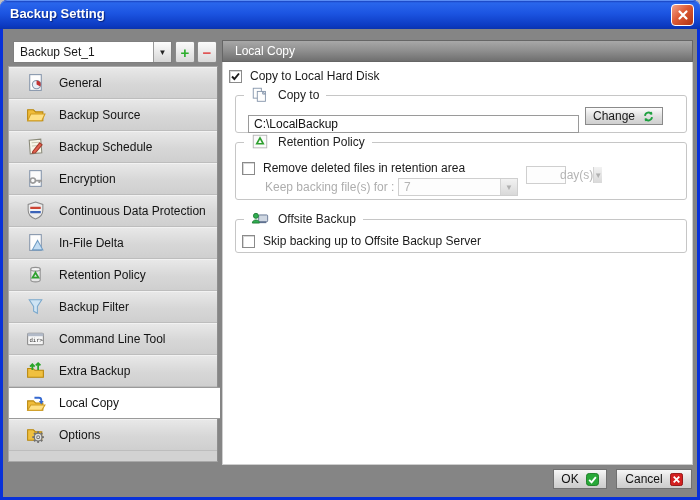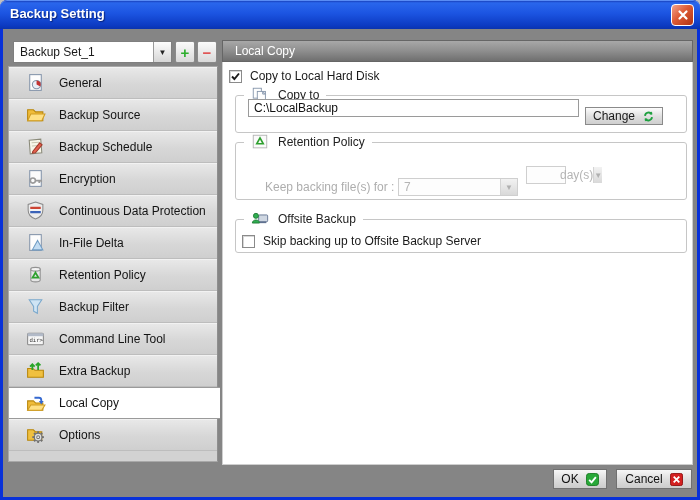--- a/index.html
+++ b/index.html
@@ -244,21 +244,21 @@
 
       <div class="group" style="left:12px; top:33px; width:452px; height:38px;">
         <div class="legend">
           <svg class="g-icon" viewBox="0 0 20 20">
               <rect x="2.5" y="2.5" width="9" height="11" fill="#fdfdfd" stroke="#8494aa"></rect>
               <rect x="7" y="6" width="9" height="11" fill="#fdfdfd" stroke="#8494aa"></rect>
               <path d="M13 6 L16 9 L13 9 Z" fill="#d4dce8" stroke="#8494aa"></path>
             </svg>
           <span>Copy to</span>
         </div>
-        <div class="textfield" style="left:12px; top:3px; width:331px;">
+        <div class="textfield" style="left:12px; top:19px; width:331px;">
           <span>C:\LocalBackup</span>
         </div>
         <div class="push-btn" style="left:349px; top:11px; width:78px;">
           <span>Change</span>
           <svg width="13" height="13" viewBox="0 0 14 14">
               <path d="M3.2 6.2 A4 4 0 0 1 10.4 4.4" fill="none" stroke="#1fa040" stroke-width="2"></path>
               <path d="M10.8 1.6 L11 5.2 L7.6 4.4 Z" fill="#1fa040"></path>
               <path d="M10.8 7.8 A4 4 0 0 1 3.6 9.6" fill="none" stroke="#1fa040" stroke-width="2"></path>
               <path d="M3.2 12.4 L3 8.8 L6.4 9.6 Z" fill="#1fa040"></path>
             </svg>
@@ -266,20 +266,24 @@
       </div>
 
       <div class="group" style="left:12px; top:80px; width:452px; height:58px;">
         <div class="legend">
           <svg class="g-icon" viewBox="0 0 20 20">
               <rect x="2.5" y="2.5" width="15" height="14" fill="#fafafa" stroke="#b2b2b2"></rect>
               <path d="M10 5.5 L13.6 12 H6.4 Z" fill="none" stroke="#2ea02e" stroke-width="1.8"></path>
             </svg>
           <span>Retention Policy</span>
         </div>
+        <div class="checkline" style="left:6px; top:18px;">
+          <div class="checkbox"></div>
+          <span>Remove deleted files in retention area</span>
+        </div>
         <span class="dis-label" style="position:absolute; left:29px; top:37px;">Keep backing file(s) for :</span>
         <div class="dis-combo" style="left:162px; top:35px; width:120px;">
           <span class="dc-text">7</span>
           <span class="dc-arrow">▼</span>
         </div>
         <div class="dis-combo" style="left:290px; top:23px; width:40px;padding-left:28px;">
           <span class="dc-text">day(s)</span>
           <span class="dc-arrow">▼</span>
         </div>
       </div>

